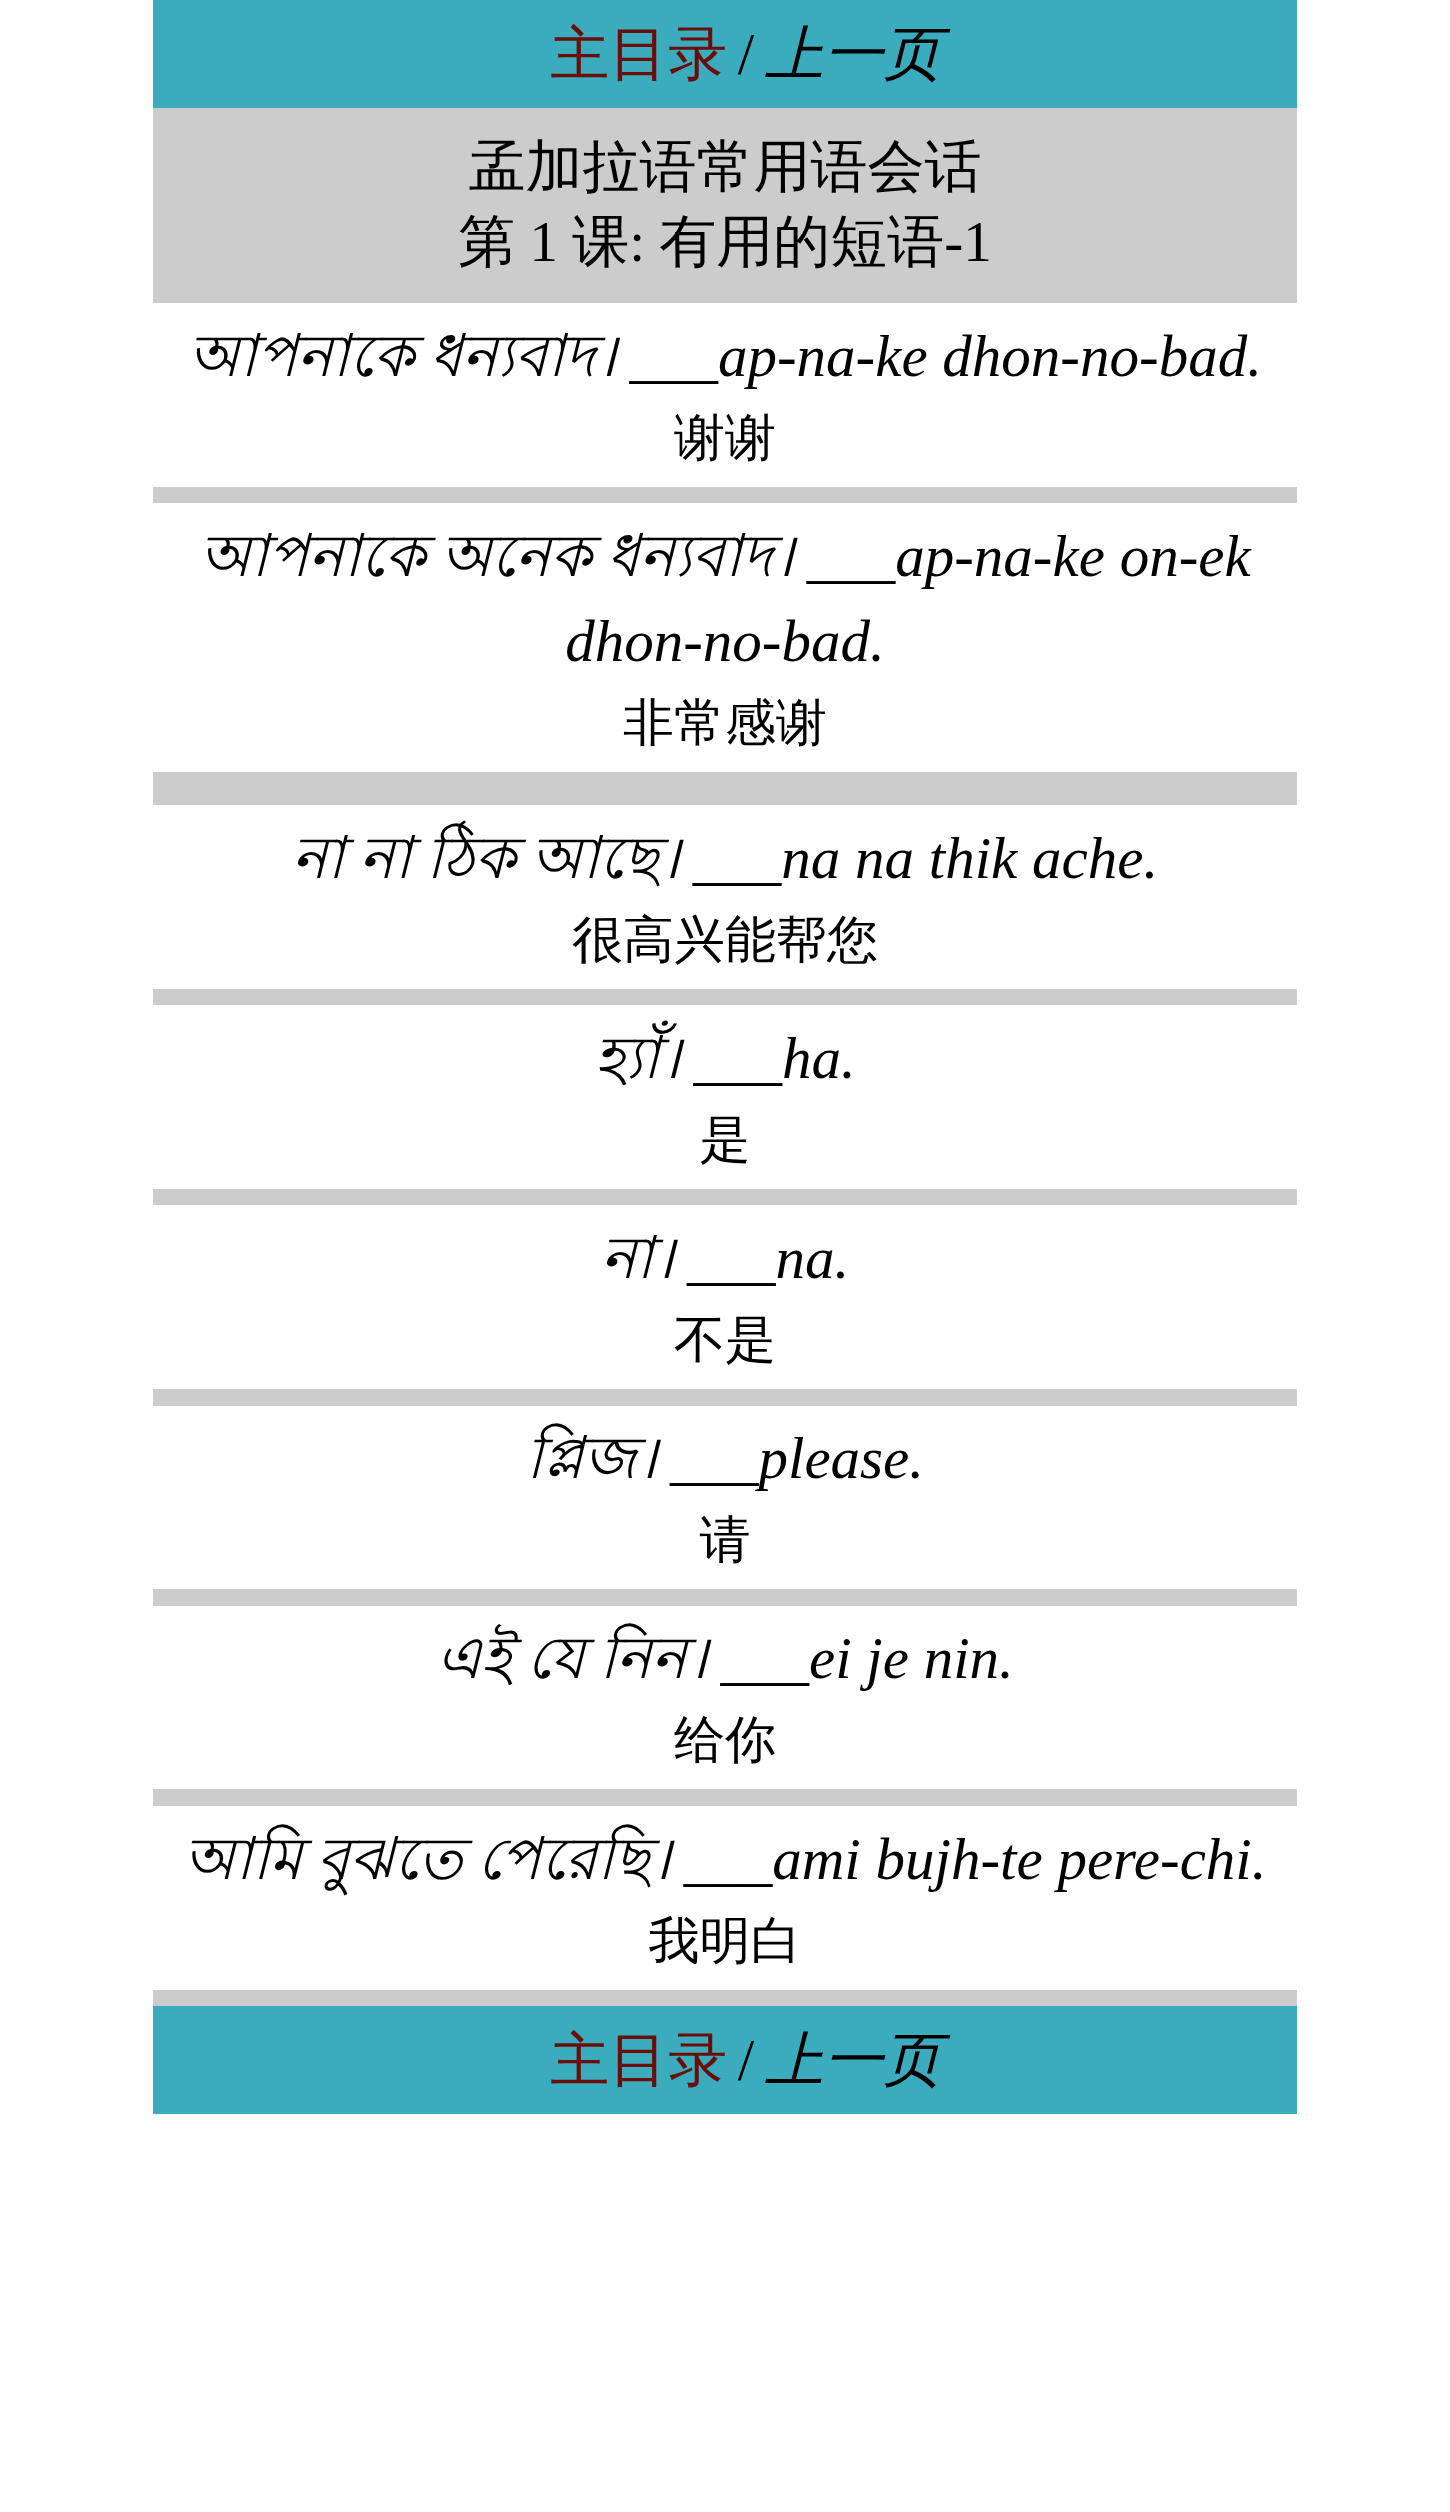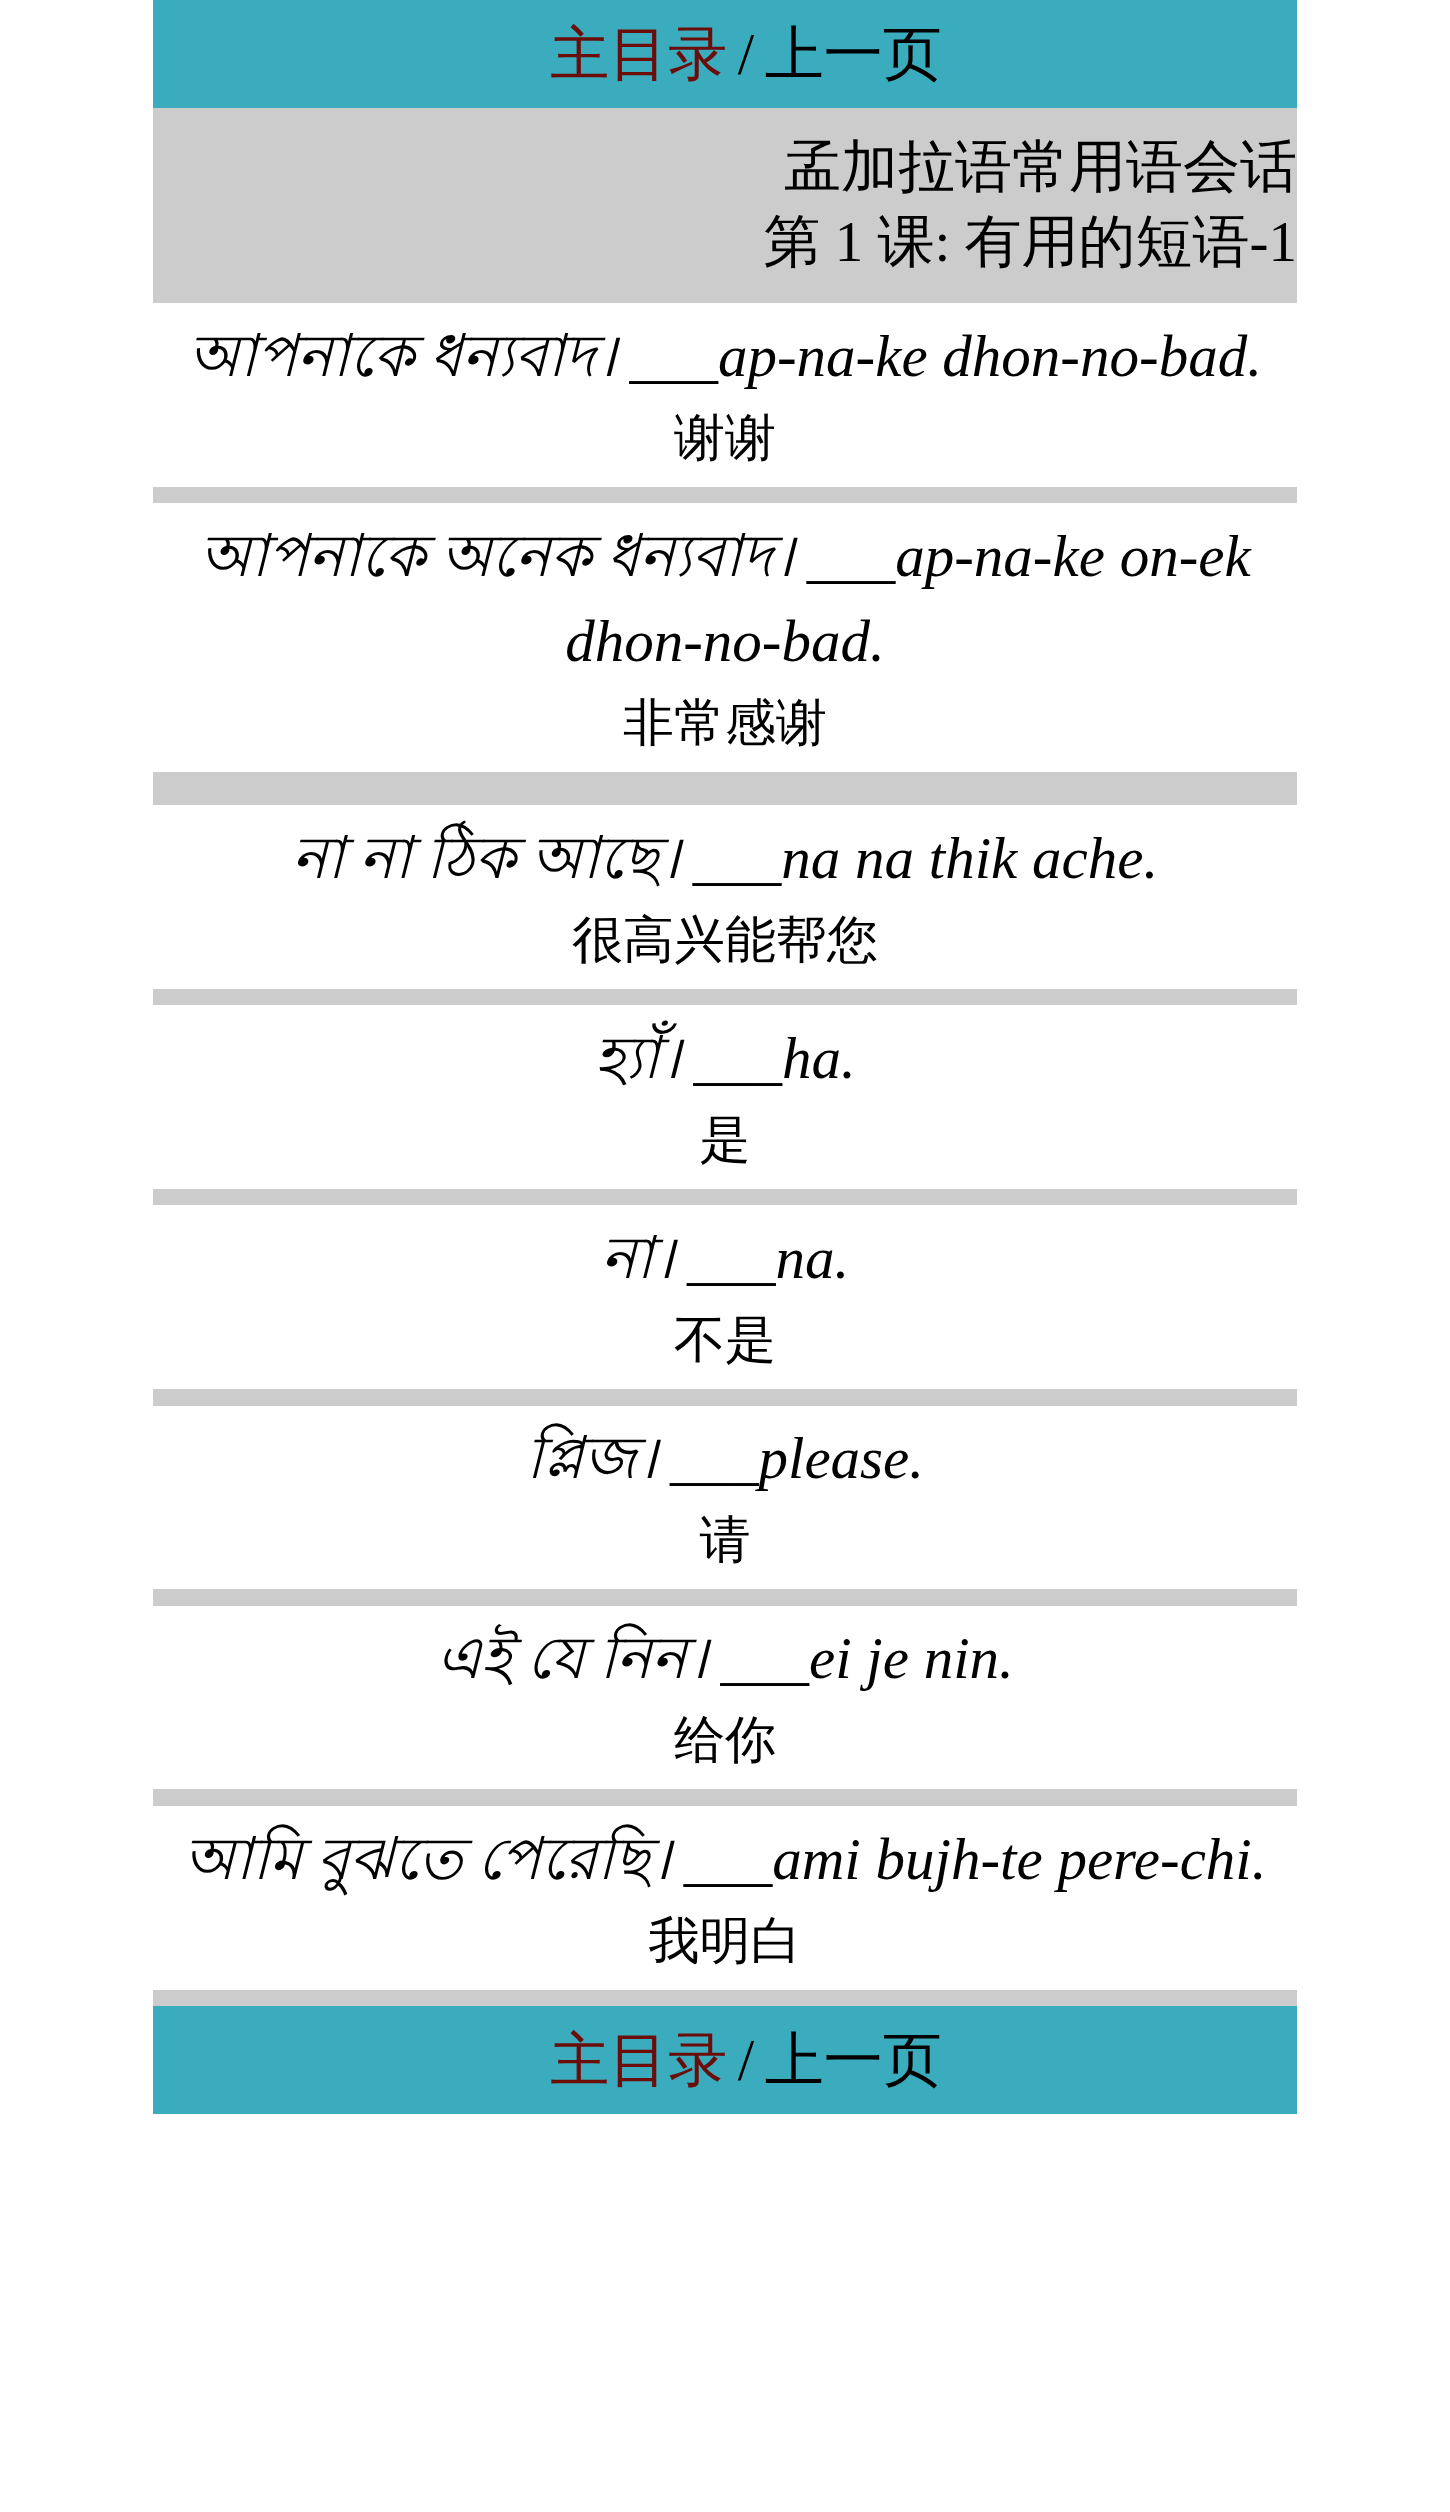--- a/index.html
+++ b/index.html
@@ -24,24 +24,24 @@
     display:flex;
     align-items:center;
     justify-content:center;
     font-size:59px;
     line-height:1;
     white-space:pre;
   }
   .nav-link{cursor:pointer;}
   .nav-main{color:var(--maroon);margin-left:42px;}
   .nav-sep{color:#000;padding:0 10.6px;}
-  .nav-prev{color:#000;}
+  .nav-prev{color:#000;font-style:italic;}
   .title-block{
     background:var(--gray);
-    text-align:right;
+    text-align:center;
     padding:21px 0 24px 0;
   }
   .title-line{
     margin:0;
     font-size:57px;
     line-height:75px;
     font-weight:normal;
   }
   .row{
     background:#fff;

